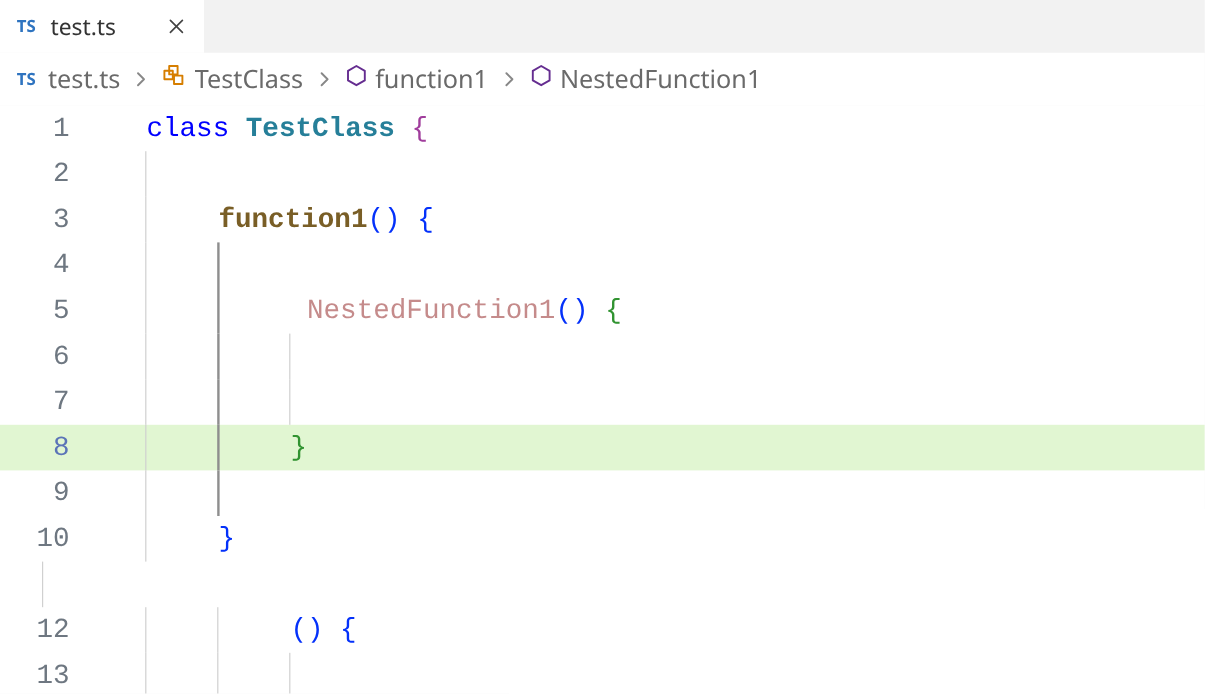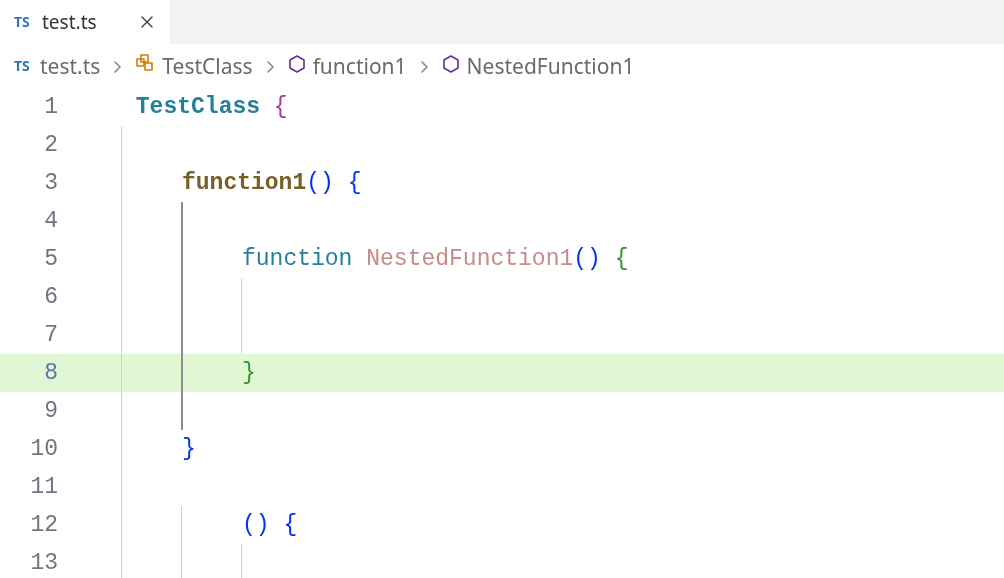--- a/index.html
+++ b/index.html
@@ -168,21 +168,21 @@
     </span>
     <span>NestedFunction1</span>
   </span>
 </div>
 
 <div class="editor">
 
   <div class="line">
     <div class="gutter">1</div>
     <div class="guide-area" style="width:36px;"></div>
-    <div class="code"><span> </span><span class="tok-type">TestClass</span><span> </span><span class="tok-brace1">{</span></div>
+    <div class="code"><span class="tok-keyword">class</span><span> </span><span class="tok-type">TestClass</span><span> </span><span class="tok-brace1">{</span></div>
   </div>
 
   <div class="line">
     <div class="gutter">2</div>
     <div class="guide-area" style="width:36px;">
         <span class="indent-guide" style="left:35px;"></span>
       </div>
     <div class="code"></div>
   </div>
 
@@ -202,21 +202,21 @@
       </div>
     <div class="code"></div>
   </div>
 
   <div class="line">
     <div class="gutter">5</div>
     <div class="guide-area" style="width:156px;">
         <span class="indent-guide" style="left:35px;"></span>
         <span class="indent-guide active" style="left:95px;"></span>
       </div>
-    <div class="code"><span class="tok-fnkw">function</span><span> </span><span class="nested-fn">NestedFunction1</span><span class="tok-brace2">()</span><span> </span><span class="tok-brace3">{</span></div>
+    <div class="code"><span> </span><span class="nested-fn">NestedFunction1</span><span class="tok-brace2">()</span><span> </span><span class="tok-brace3">{</span></div>
   </div>
 
   <div class="line">
     <div class="gutter">6</div>
     <div class="guide-area" style="width:216px;">
         <span class="indent-guide" style="left:35px;"></span>
         <span class="indent-guide active" style="left:95px;"></span>
         <span class="indent-guide" style="left:155px;"></span>
       </div>
     <div class="code"></div>
@@ -252,21 +252,20 @@
 
   <div class="line">
     <div class="gutter">10</div>
     <div class="guide-area" style="width:96px;">
         <span class="indent-guide" style="left:35px;"></span>
       </div>
     <div class="code"><span class="tok-brace2">}</span></div>
   </div>
 
   <div class="line">
-    <div class="gutter">11</div>
     <div class="guide-area" style="width:96px;">
         <span class="indent-guide" style="left:35px;"></span>
       </div>
     <div class="code"></div>
   </div>
 
   <div class="line">
     <div class="gutter">12</div>
     <div class="guide-area" style="width:156px;">
         <span class="indent-guide" style="left:35px;"></span>

